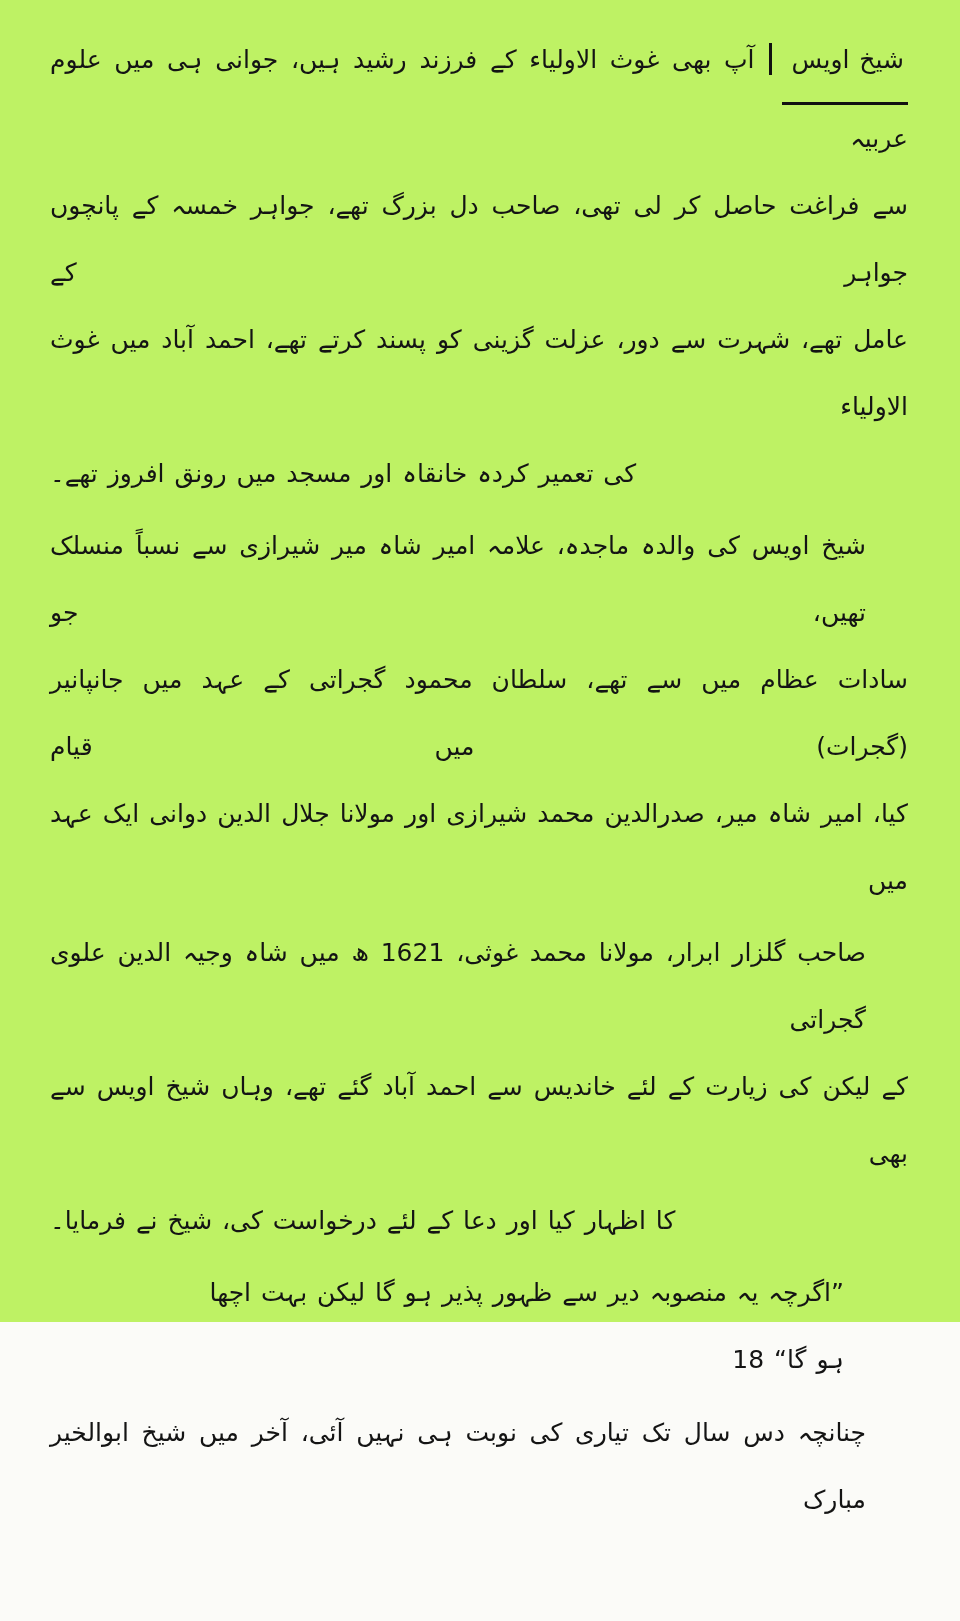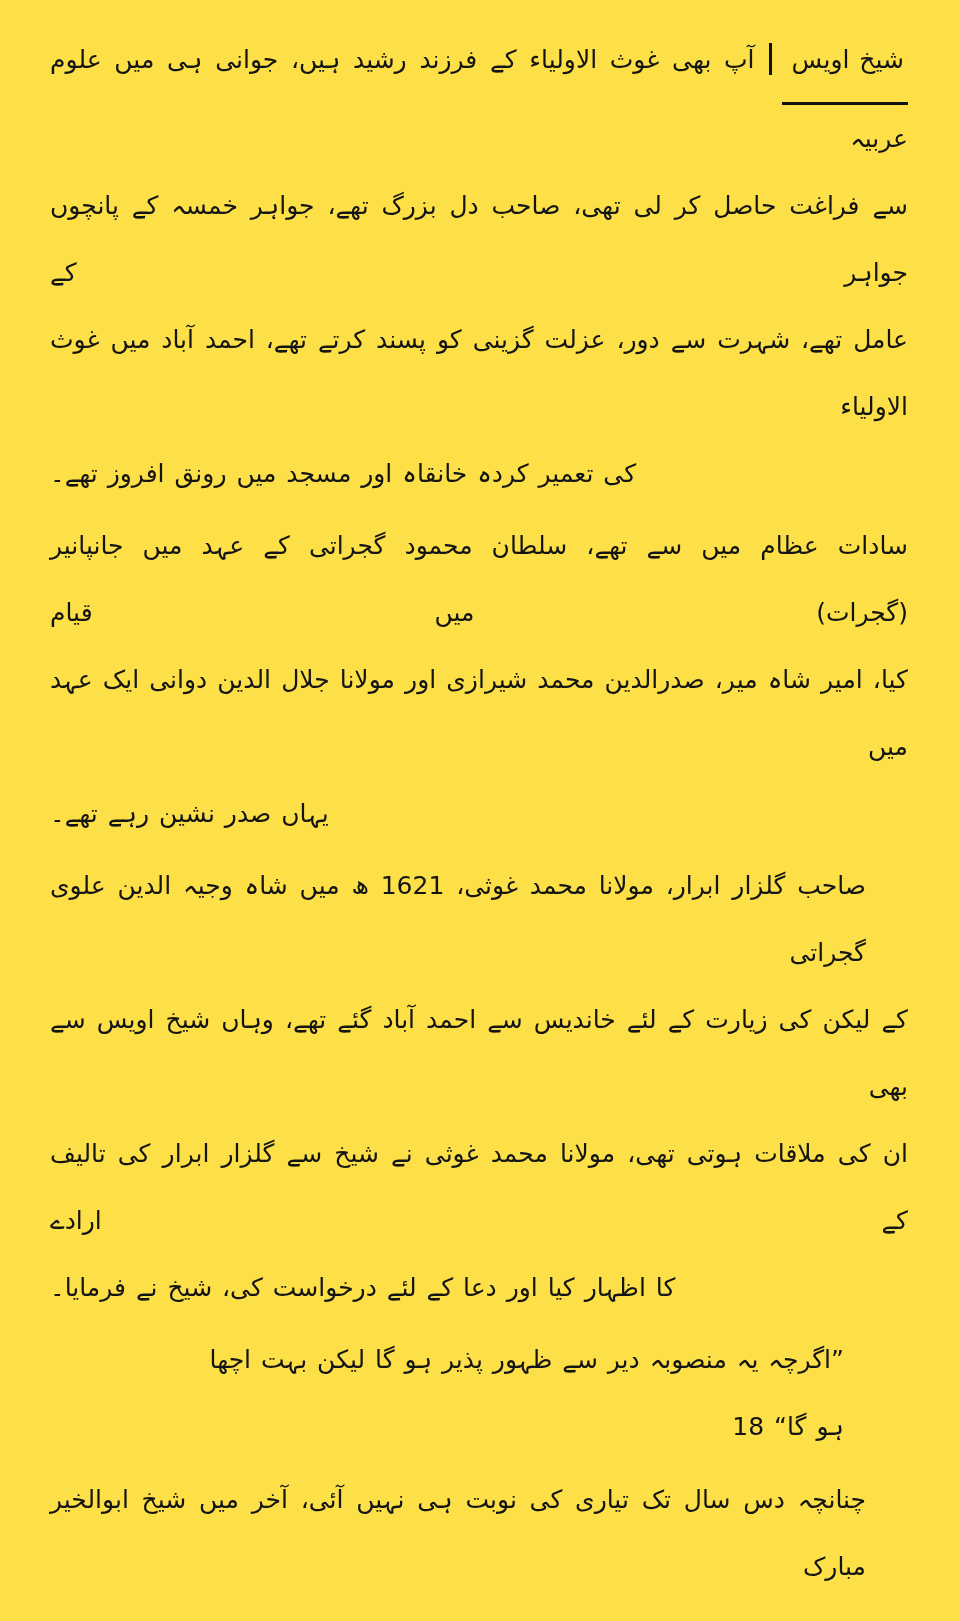--- a/index.html
+++ b/index.html
@@ -8,23 +8,23 @@
     padding: 0;
     width: 960px;
     height: 1621px;
     background: #fbfbf8;
     font-family: "DejaVu Sans", sans-serif;
     color: #141414;
     overflow: hidden;
   }
   .page {
     width: 960px;
-    height: 1621px;
+    height: 1322px;
     padding: 24px 52px 0 50px;
-    background: #fde047;
+    background: #bef264;
   }
   .text-body {
     direction: rtl;
     font-size: 25px;
     line-height: 67px;
     word-spacing: 2px;
   }
   .para { margin: 0 0 5px 0; }
   .line {
     text-align: justify;
@@ -65,29 +65,28 @@
     <div class="para">
       <div class="line">
         <span class="heading">شیخ اویس</span><span class="heading-bar"></span><span>آپ بھی غوث الاولیاء کے فرزند رشید ہیں، جوانی ہی میں علوم عربیہ</span>
       </div>
       <div class="line">سے فراغت حاصل کر لی تھی، صاحب دل بزرگ تھے، جواہر خمسہ کے پانچوں جواہر کے</div>
       <div class="line">عامل تھے، شہرت سے دور، عزلت گزینی کو پسند کرتے تھے، احمد آباد میں غوث الاولیاء</div>
       <div class="line end-left">کی تعمیر کردہ خانقاہ اور مسجد میں رونق افروز تھے۔</div>
     </div>
 
     <div class="para">
+      <div class="line indent">شیخ اویس کی والدہ ماجدہ، علامہ امیر شاہ میر شیرازی سے نسباً منسلک تھیں، جو</div>
       <div class="line">سادات عظام میں سے تھے، سلطان محمود گجراتی کے عہد میں جانپانیر (گجرات) میں قیام</div>
       <div class="line">کیا، امیر شاہ میر، صدرالدین محمد شیرازی اور مولانا جلال الدین دوانی ایک عہد میں</div>
-      <div class="line end-left">یہاں صدر نشین رہے تھے۔</div>
     </div>
 
     <div class="para">
       <div class="line indent">صاحب گلزار ابرار، مولانا محمد غوثی، 1621 ھ میں شاہ وجیہ الدین علوی گجراتی</div>
       <div class="line">کے لیکن کی زیارت کے لئے خاندیس سے احمد آباد گئے تھے، وہاں شیخ اویس سے بھی</div>
-      <div class="line">ان کی ملاقات ہوتی تھی، مولانا محمد غوثی نے شیخ سے گلزار ابرار کی تالیف کے ارادے</div>
       <div class="line end-left">کا اظہار کیا اور دعا کے لئے درخواست کی، شیخ نے فرمایا۔</div>
     </div>
 
     <div class="quote">
       <div class="line">”اگرچہ یہ منصوبہ دیر سے ظہور پذیر ہو گا لیکن بہت اچھا</div>
       <div class="line">ہو گا“ 18</div>
     </div>
 
     <div class="para">
       <div class="line indent">چنانچہ دس سال تک تیاری کی نوبت ہی نہیں آئی، آخر میں شیخ ابوالخیر مبارک</div>

